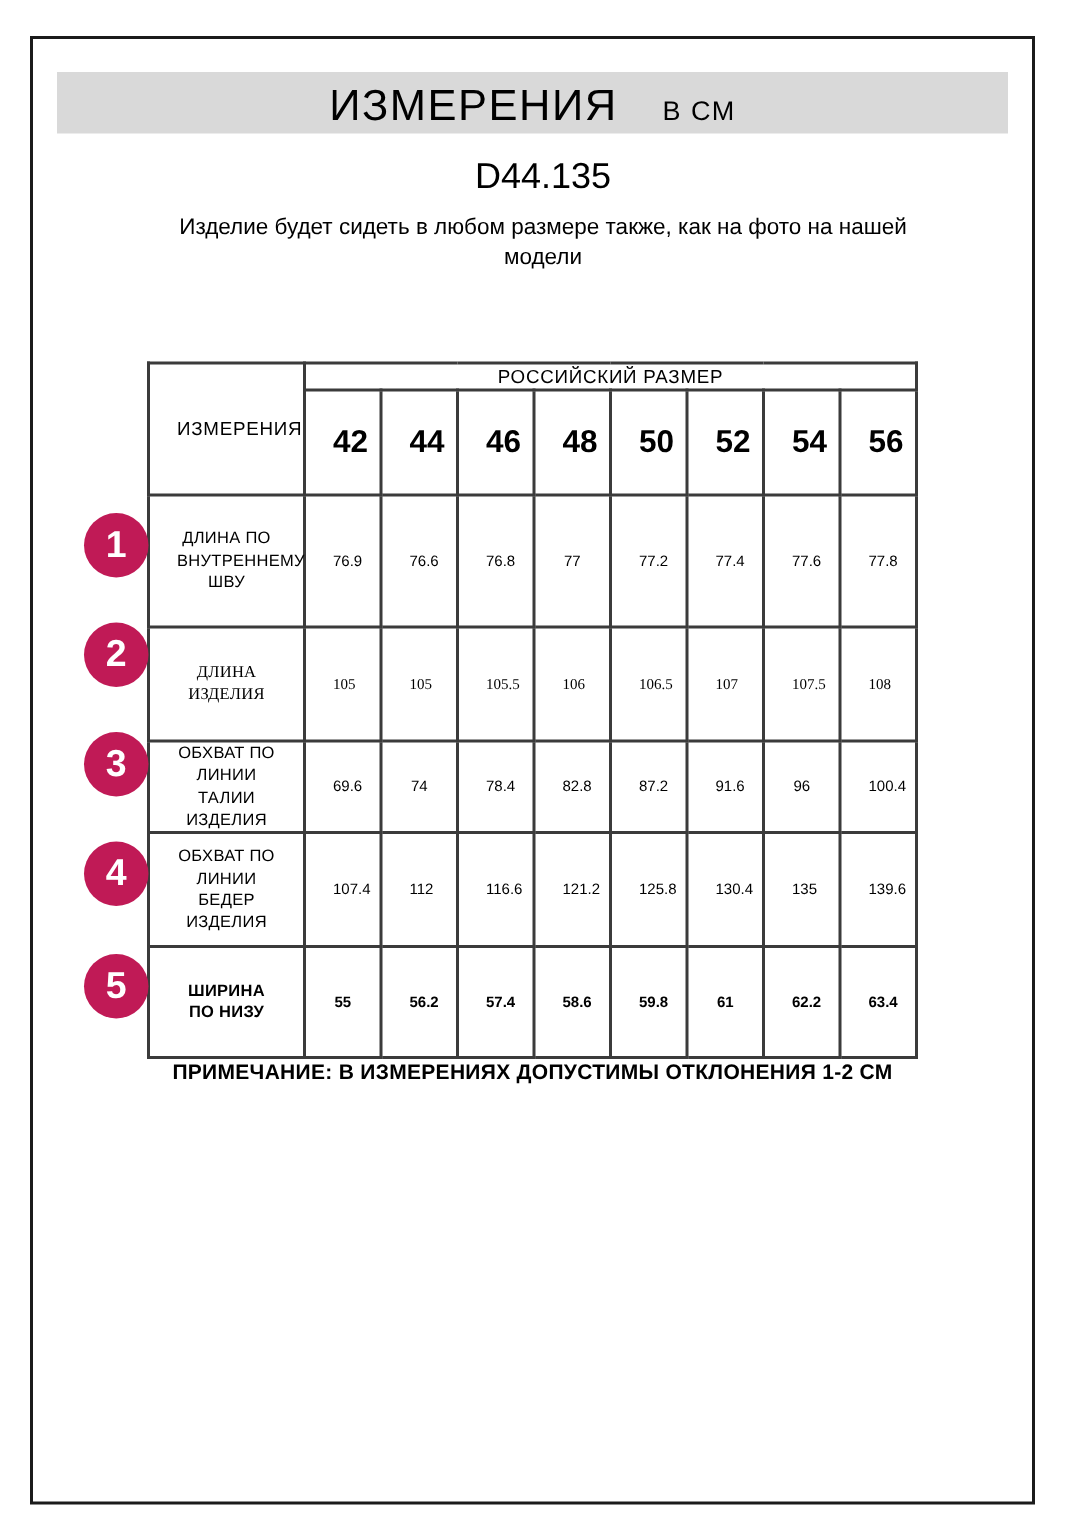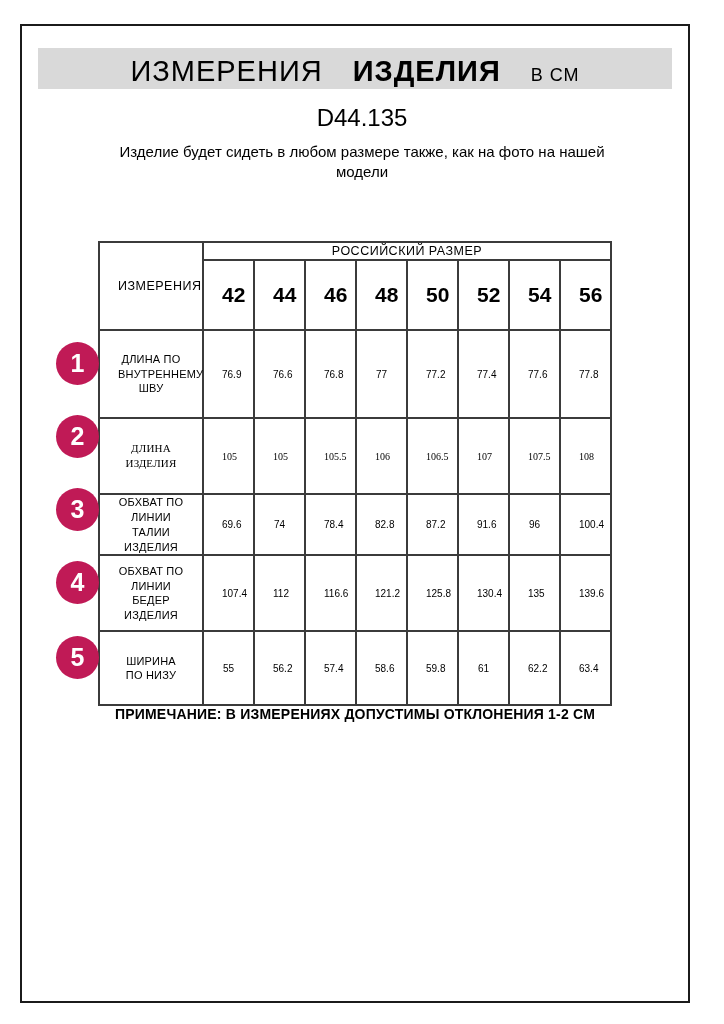--- a/index.html
+++ b/index.html
@@ -106,21 +106,21 @@
     font-size: 11px;
     line-height: 1.35;
     letter-spacing: 0.2px;
     padding: 0 6px;
   }
   .value-cell { font-size: 10px; }
   .size-table tbody tr:nth-child(1) { height: 88px; }
   .size-table tbody tr:nth-child(2) { height: 76px; font-family: Liberation Serif, serif; }
   .size-table tbody tr:nth-child(3) { height: 50px; }
   .size-table tbody tr:nth-child(4) { height: 76px; }
-  .size-table tbody tr:nth-child(5) { height: 74px; }
+  .size-table tbody tr:nth-child(5) { height: 74px; font-weight: bold; }
   .badge {
     position: absolute;
     left: 56px;
     width: 43px; height: 43px;
     border-radius: 50%;
     background: var(--badge);
     color: #fff;
     font-size: 25px;
     font-weight: bold;
     display: flex;
@@ -144,21 +144,20 @@
   }
 </style>
 </head>
 <body>
 
 <div class="page">
   <div class="frame"></div>
 
   <div class="title-bar">
     <span class="title-main">ИЗМЕРЕНИЯ</span>
-    <span class="title-bold">ИЗДЕЛИЯ</span>
     <span class="title-unit">В СМ</span>
   </div>
 
   <div class="product-code">D44.135</div>
 
   <div class="description">Изделие будет сидеть в любом размере также, как на фото на нашей модели</div>
 
   <table class="size-table">
     <colgroup>
       <col class="c-label">

